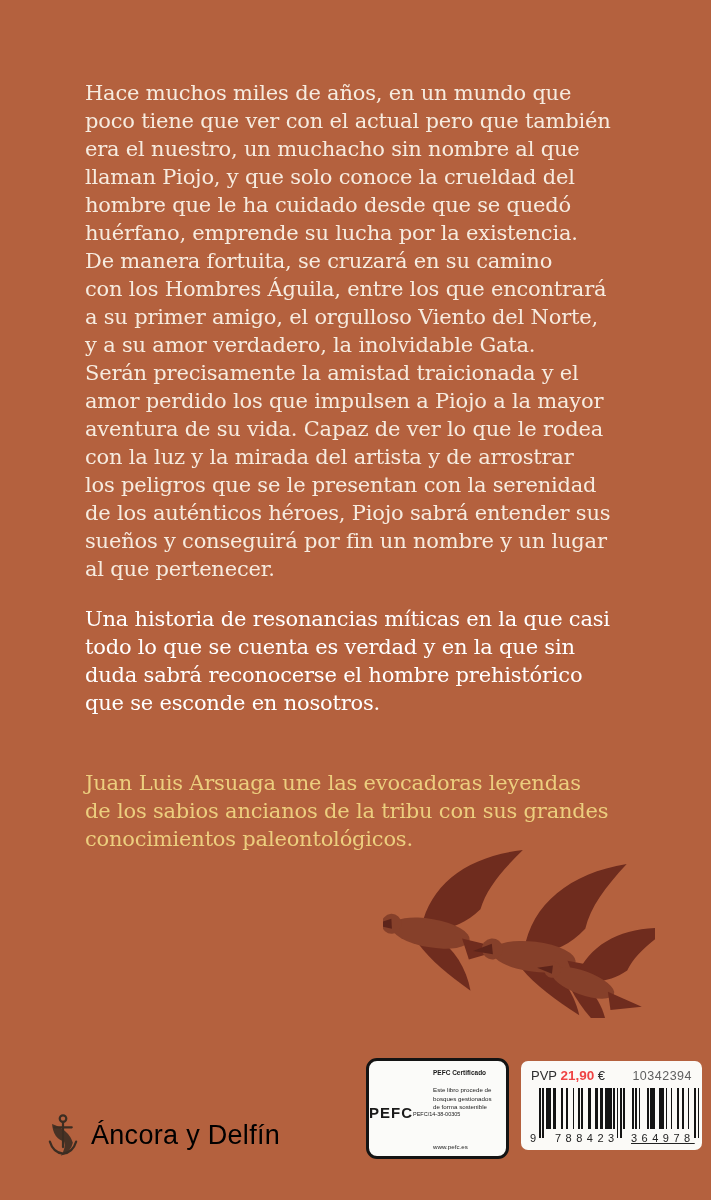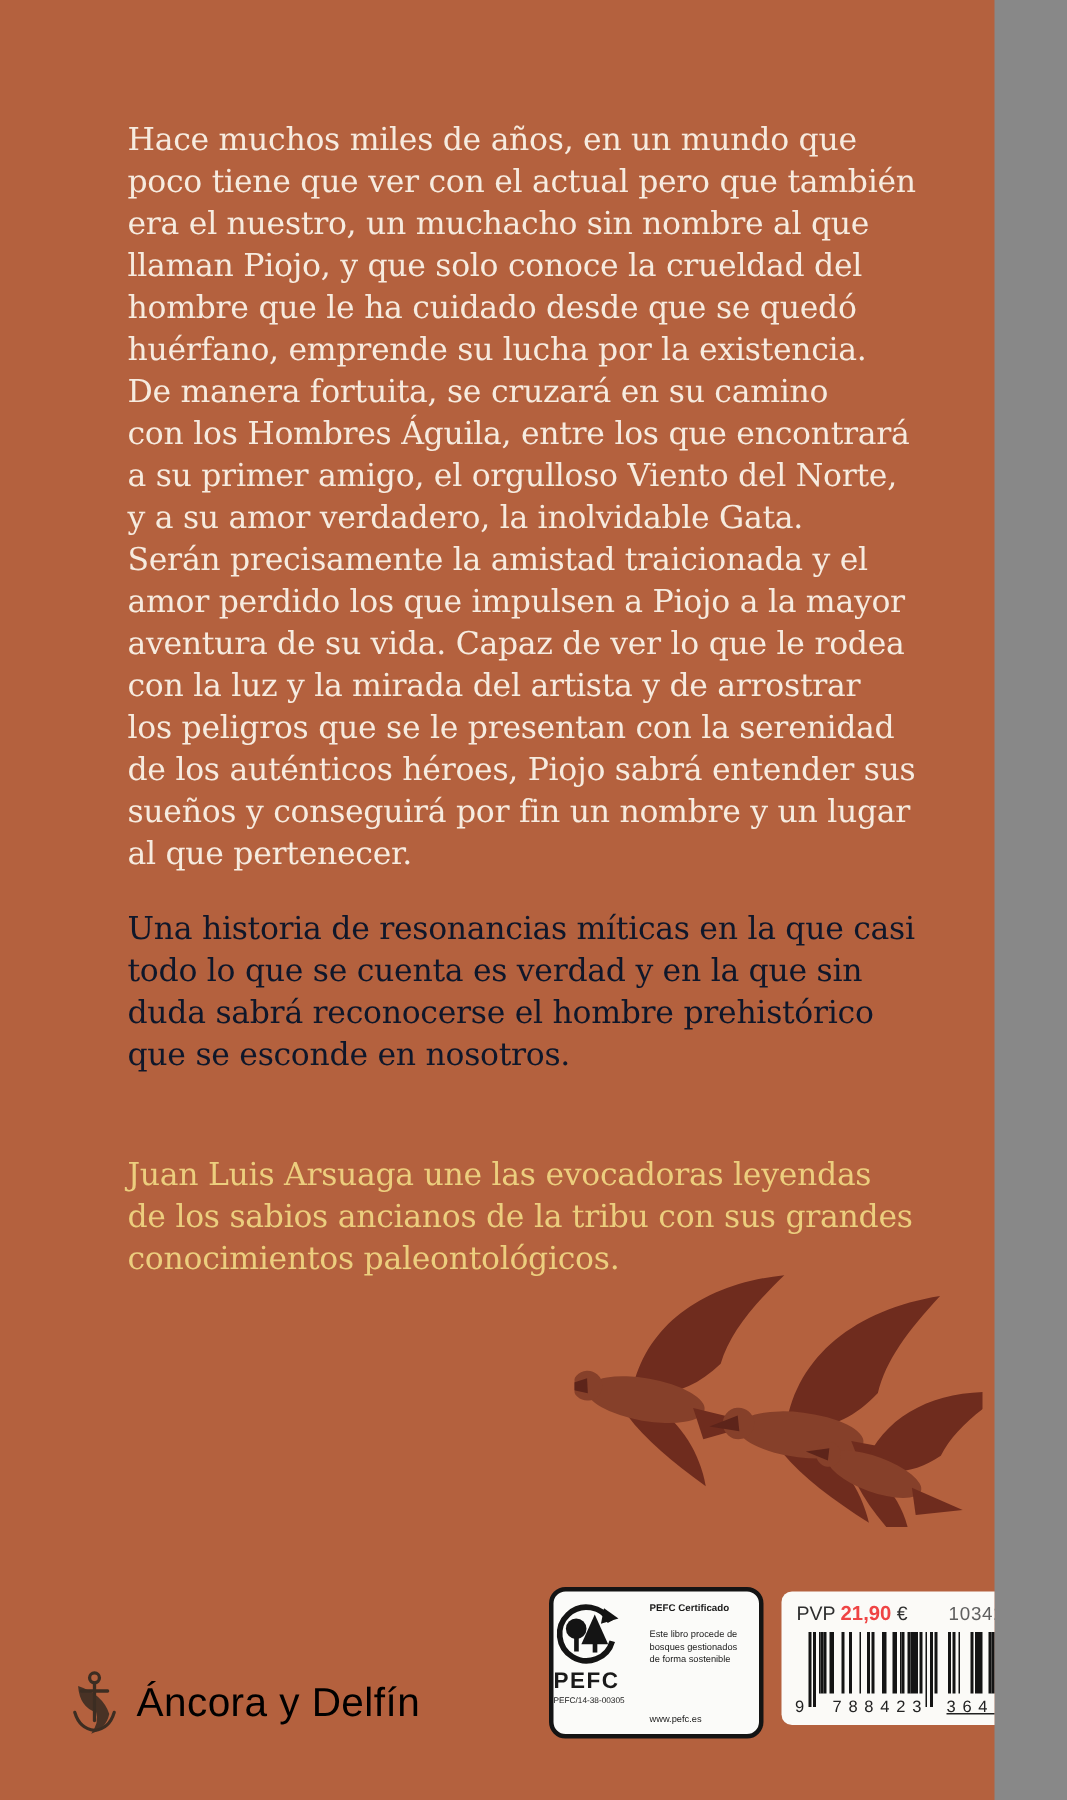--- a/index.html
+++ b/index.html
@@ -1,45 +1,44 @@
 <!DOCTYPE html>
 <html><head>
 <meta charset="utf-8">
 <style>
   html,body{margin:0;padding:0;background:#888;}
   .cover{
     position:relative;
-    width:648px;height:1200px;
+    width:711px;height:1200px;
     background:#b4613e;
     overflow:hidden;
     font-family:"DejaVu Serif", serif;
-    padding-left:15px;
   }
   
   .para{
     position:absolute;left:85px;margin:0;
     font-size:21px;line-height:28px;
     white-space:pre-line;
     letter-spacing:-0.2px;
   }
   .synopsis{top:79px;color:#f6ebdf;}
-  .highlight{top:605px;color:#0f172a;}
+  .highlight{top:605px;color:#ffffff;}
   .authornote{top:741px;color:#ecce7e;}
   .authornote .rest{display:block;white-space:pre-line;}
   .authornote i{font-style:italic;}
   
   .birds{position:absolute;left:383px;top:850px;}
   
   .pefc{
     position:absolute;left:366px;top:1058px;width:143px;height:101px;
     background:#fbfbf9;border:3px solid #141414;border-radius:11px;
     box-sizing:border-box;display:flex;align-items:stretch;
     font-family:"Liberation Sans", sans-serif;color:#1a1a1a;
   }
-  .pefc-left{width:62px;display:flex;flex-direction:column;align-items:flex-start;padding-top:7px;}
+  .pefc-left{width:62px;display:flex;flex-direction:row;align-items:center;padding-top:7px;}
   .pefc-word{font-weight:bold;font-size:15px;letter-spacing:1px;line-height:15px;margin-top:1px;}
   .pefc-code{font-size:5.5px;margin-top:3px;white-space:nowrap;}
   .pefc-right{flex:1;padding:8px 6px 6px 2px;display:flex;flex-direction:column;}
   .pefc-title{font-size:6.5px;font-weight:bold;}
   .pefc-body{font-size:6.2px;line-height:8.5px;margin-top:10px;width:62px;}
   .pefc-url{font-size:6.2px;margin-top:auto;}
   
   .pricebox{
     position:absolute;left:521px;top:1061px;width:181px;height:89px;
     background:#fbfaf7;border-radius:7px;box-sizing:border-box;

